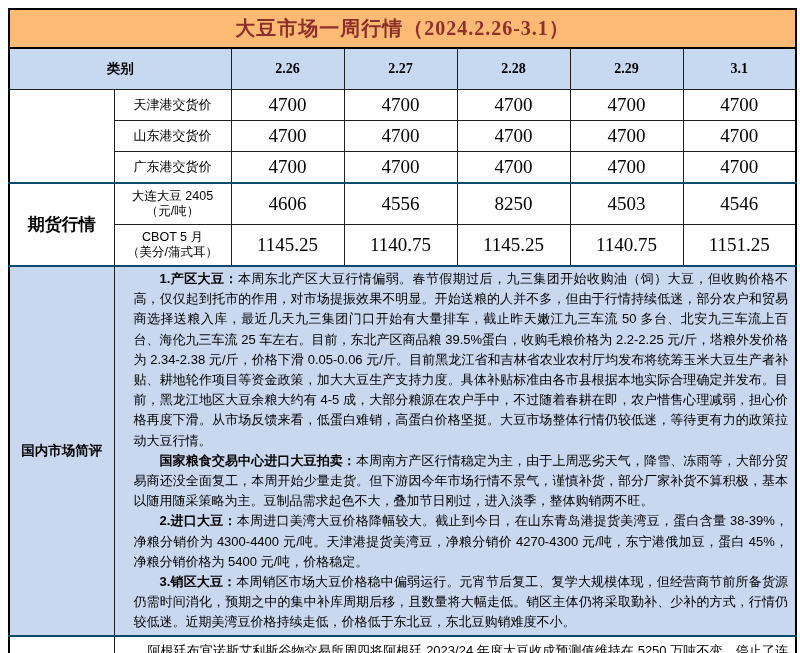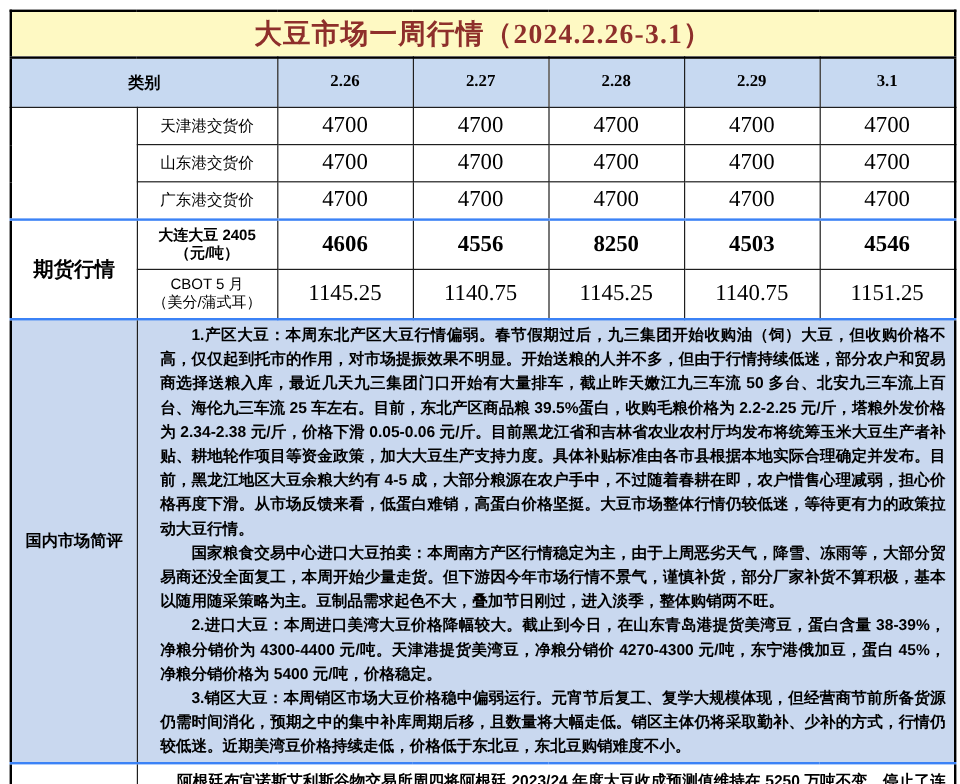--- a/index.html
+++ b/index.html
@@ -9,43 +9,43 @@
     -webkit-font-smoothing:antialiased;
   }
   .sheet{position:absolute;left:8px;top:8px;}
   table.tbl{
     border-collapse:collapse;table-layout:fixed;width:787px;
     border:2px solid #000;
   }
   .tbl td{border:1px solid #1f1f1f;overflow:hidden;padding:0;vertical-align:middle;}
   
   td.title-cell{
-    height:37px;background:#fef9c3;color:#8E2F2B;
-    font-weight:bold;font-size:23px;text-align:center;
+    height:37px;background:#fdba74;color:#8E2F2B;
+    font-weight:bold;font-size:20px;text-align:center;
     font-family:"Liberation Serif","DejaVu Serif",serif;
     letter-spacing:1px;border-bottom:2px solid #000;
   }
   
   tr.hdr td{
     height:40px;background:#C7D9F1;font-weight:bold;
     text-align:center;font-size:13.5px;
   }
   tr.hdr td.date{font-family:"Liberation Serif","DejaVu Serif",serif;font-size:14px;}
   
   tr.r30 td{height:30px;}
   tr.r40 td{height:40px;}
   td.sublabel{text-align:center;font-size:13px;background:#fff;}
   td.sublabel .l2{display:block;font-size:12.5px;line-height:15px;}
   td.sublabel .l1{display:block;font-size:12.5px;line-height:15px;}
   td.num{
     text-align:center;font-size:19px;background:#fff;
     font-family:"Liberation Serif","DejaVu Serif",serif;
   }
   td.grp{font-weight:bold;text-align:center;font-size:17px;background:#fff;}
-  tr.thick td{border-top:2px solid #3b82f6;font-weight:bold;}
+  tr.thick td{border-top:2px solid #0c4a6e;}
   
   td.comm-label{background:#C9D8EF;font-weight:bold;text-align:center;font-size:13.5px;}
   td.comm-cell{background:#C9D8EF;padding:2px 7px 2px 19px;vertical-align:top;height:343px;}
   td.comm-cell p{
     margin:0;font-size:13px;line-height:20.2px;text-align:justify;
     text-indent:2em;
   }
   
   td.news-label{background:#fff;font-weight:bold;text-align:center;font-size:13.5px;}
   td.news-cell{background:#fff;padding:2px 7px;vertical-align:middle;height:46px;}

